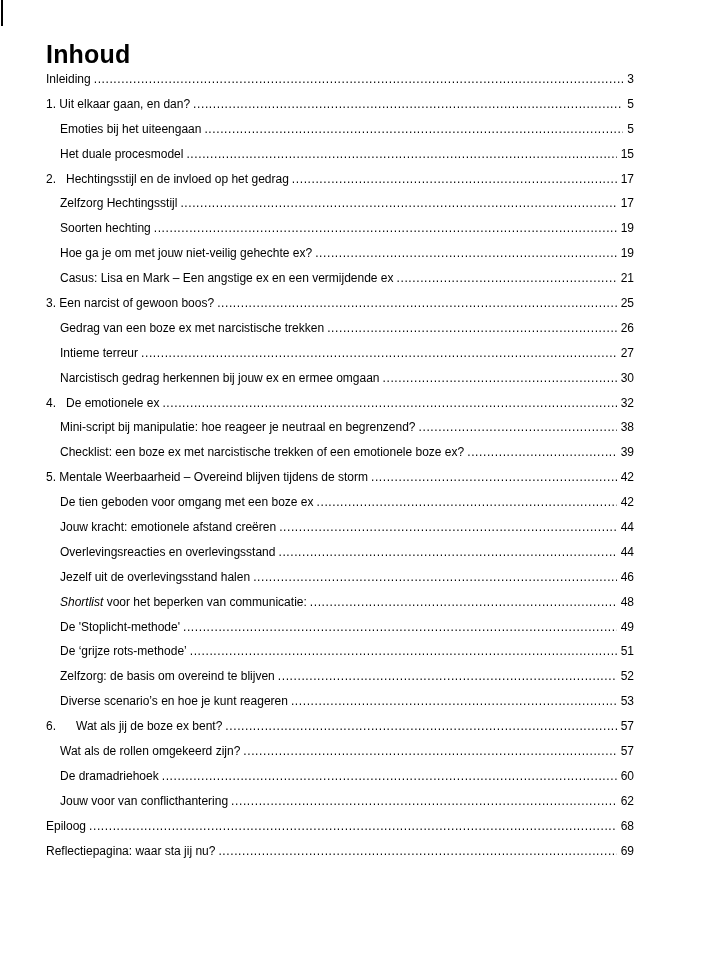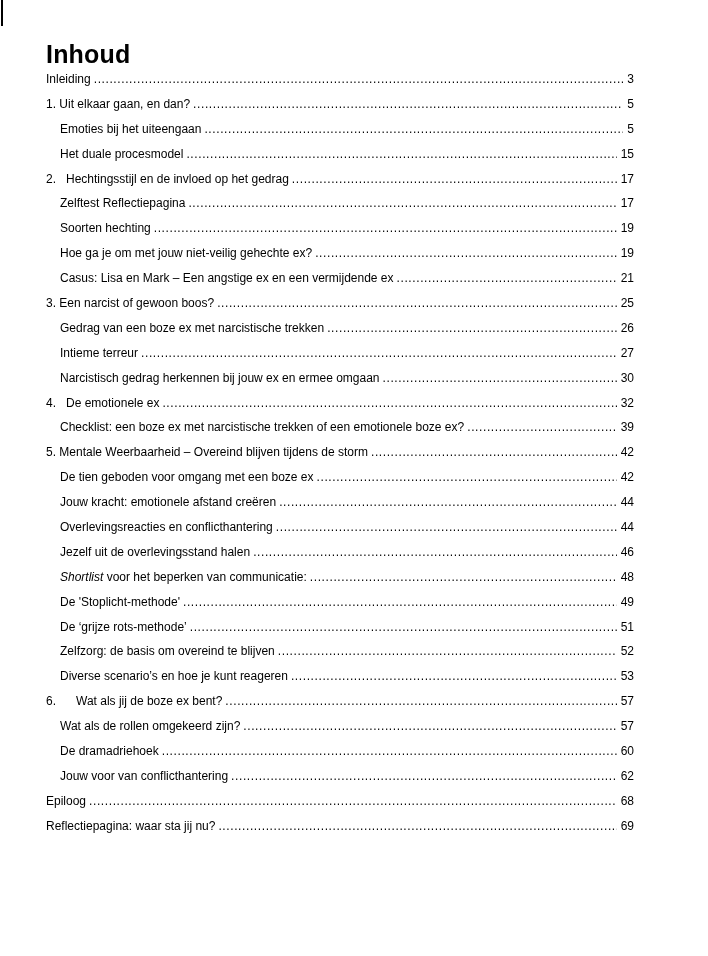--- a/index.html
+++ b/index.html
@@ -66,21 +66,21 @@
       <span class="toc-label"><span>Het duale procesmodel</span></span>
       <span class="dot-leader"></span>
       <span class="toc-page">15</span>
     </div>
     <div class="toc-row">
       <span class="toc-label"><span>2.   Hechtingsstijl en de invloed op het gedrag</span></span>
       <span class="dot-leader"></span>
       <span class="toc-page">17</span>
     </div>
     <div class="toc-row l2">
-      <span class="toc-label"><span>Zelftest Reflectiepagina</span></span>
+      <span class="toc-label"><span>Zelfzorg Hechtingsstijl</span></span>
       <span class="dot-leader"></span>
       <span class="toc-page">17</span>
     </div>
     <div class="toc-row l2">
       <span class="toc-label"><span>Soorten hechting</span></span>
       <span class="dot-leader"></span>
       <span class="toc-page">19</span>
     </div>
     <div class="toc-row l2">
       <span class="toc-label"><span>Hoe ga je om met jouw niet-veilig gehechte ex?</span></span>
@@ -111,41 +111,46 @@
       <span class="toc-label"><span>Narcistisch gedrag herkennen bij jouw ex en ermee omgaan</span></span>
       <span class="dot-leader"></span>
       <span class="toc-page">30</span>
     </div>
     <div class="toc-row">
       <span class="toc-label"><span>4.   De emotionele ex</span></span>
       <span class="dot-leader"></span>
       <span class="toc-page">32</span>
     </div>
     <div class="toc-row l2">
+      <span class="toc-label"><span>Mini-script bij manipulatie: hoe reageer je neutraal en begrenzend?</span></span>
+      <span class="dot-leader"></span>
+      <span class="toc-page">38</span>
+    </div>
+    <div class="toc-row l2">
       <span class="toc-label"><span>Checklist: een boze ex met narcistische trekken of een emotionele boze ex?</span></span>
       <span class="dot-leader"></span>
       <span class="toc-page">39</span>
     </div>
     <div class="toc-row">
       <span class="toc-label"><span>5. Mentale Weerbaarheid – Overeind blijven tijdens de storm</span></span>
       <span class="dot-leader"></span>
       <span class="toc-page">42</span>
     </div>
     <div class="toc-row l2">
       <span class="toc-label"><span>De tien geboden voor omgang met een boze ex</span></span>
       <span class="dot-leader"></span>
       <span class="toc-page">42</span>
     </div>
     <div class="toc-row l2">
       <span class="toc-label"><span>Jouw kracht: emotionele afstand creëren</span></span>
       <span class="dot-leader"></span>
       <span class="toc-page">44</span>
     </div>
     <div class="toc-row l2">
-      <span class="toc-label"><span>Overlevingsreacties en conflicthantering</span></span>
+      <span class="toc-label"><span>Overlevingsreacties en overlevingsstand</span></span>
       <span class="dot-leader"></span>
       <span class="toc-page">44</span>
     </div>
     <div class="toc-row l2">
       <span class="toc-label"><span>Jezelf uit de overlevingsstand halen</span></span>
       <span class="dot-leader"></span>
       <span class="toc-page">46</span>
     </div>
     <div class="toc-row l2">
       <span class="toc-label"><span class="it">Shortlist</span><span> voor het beperken van communicatie:</span></span>

